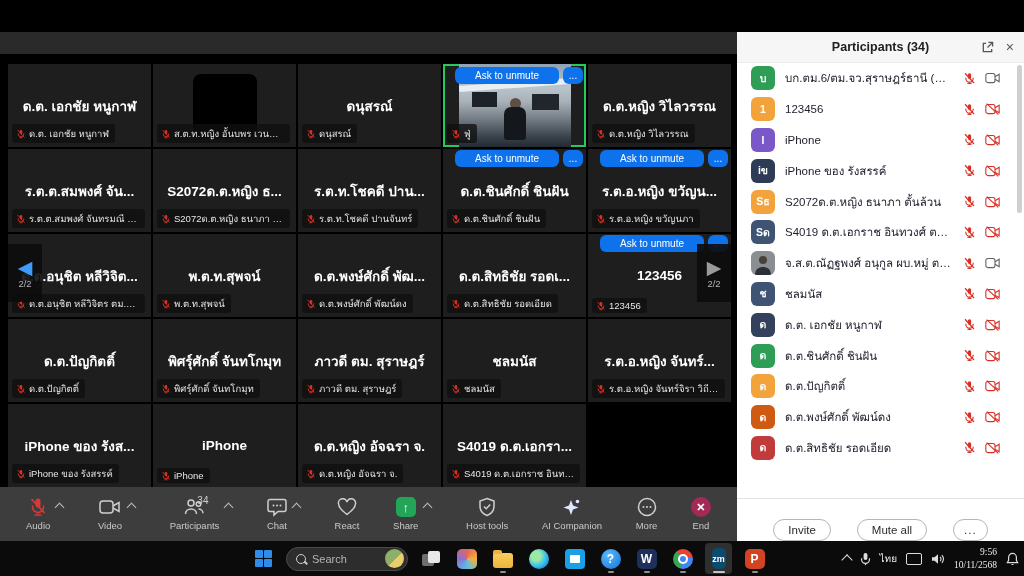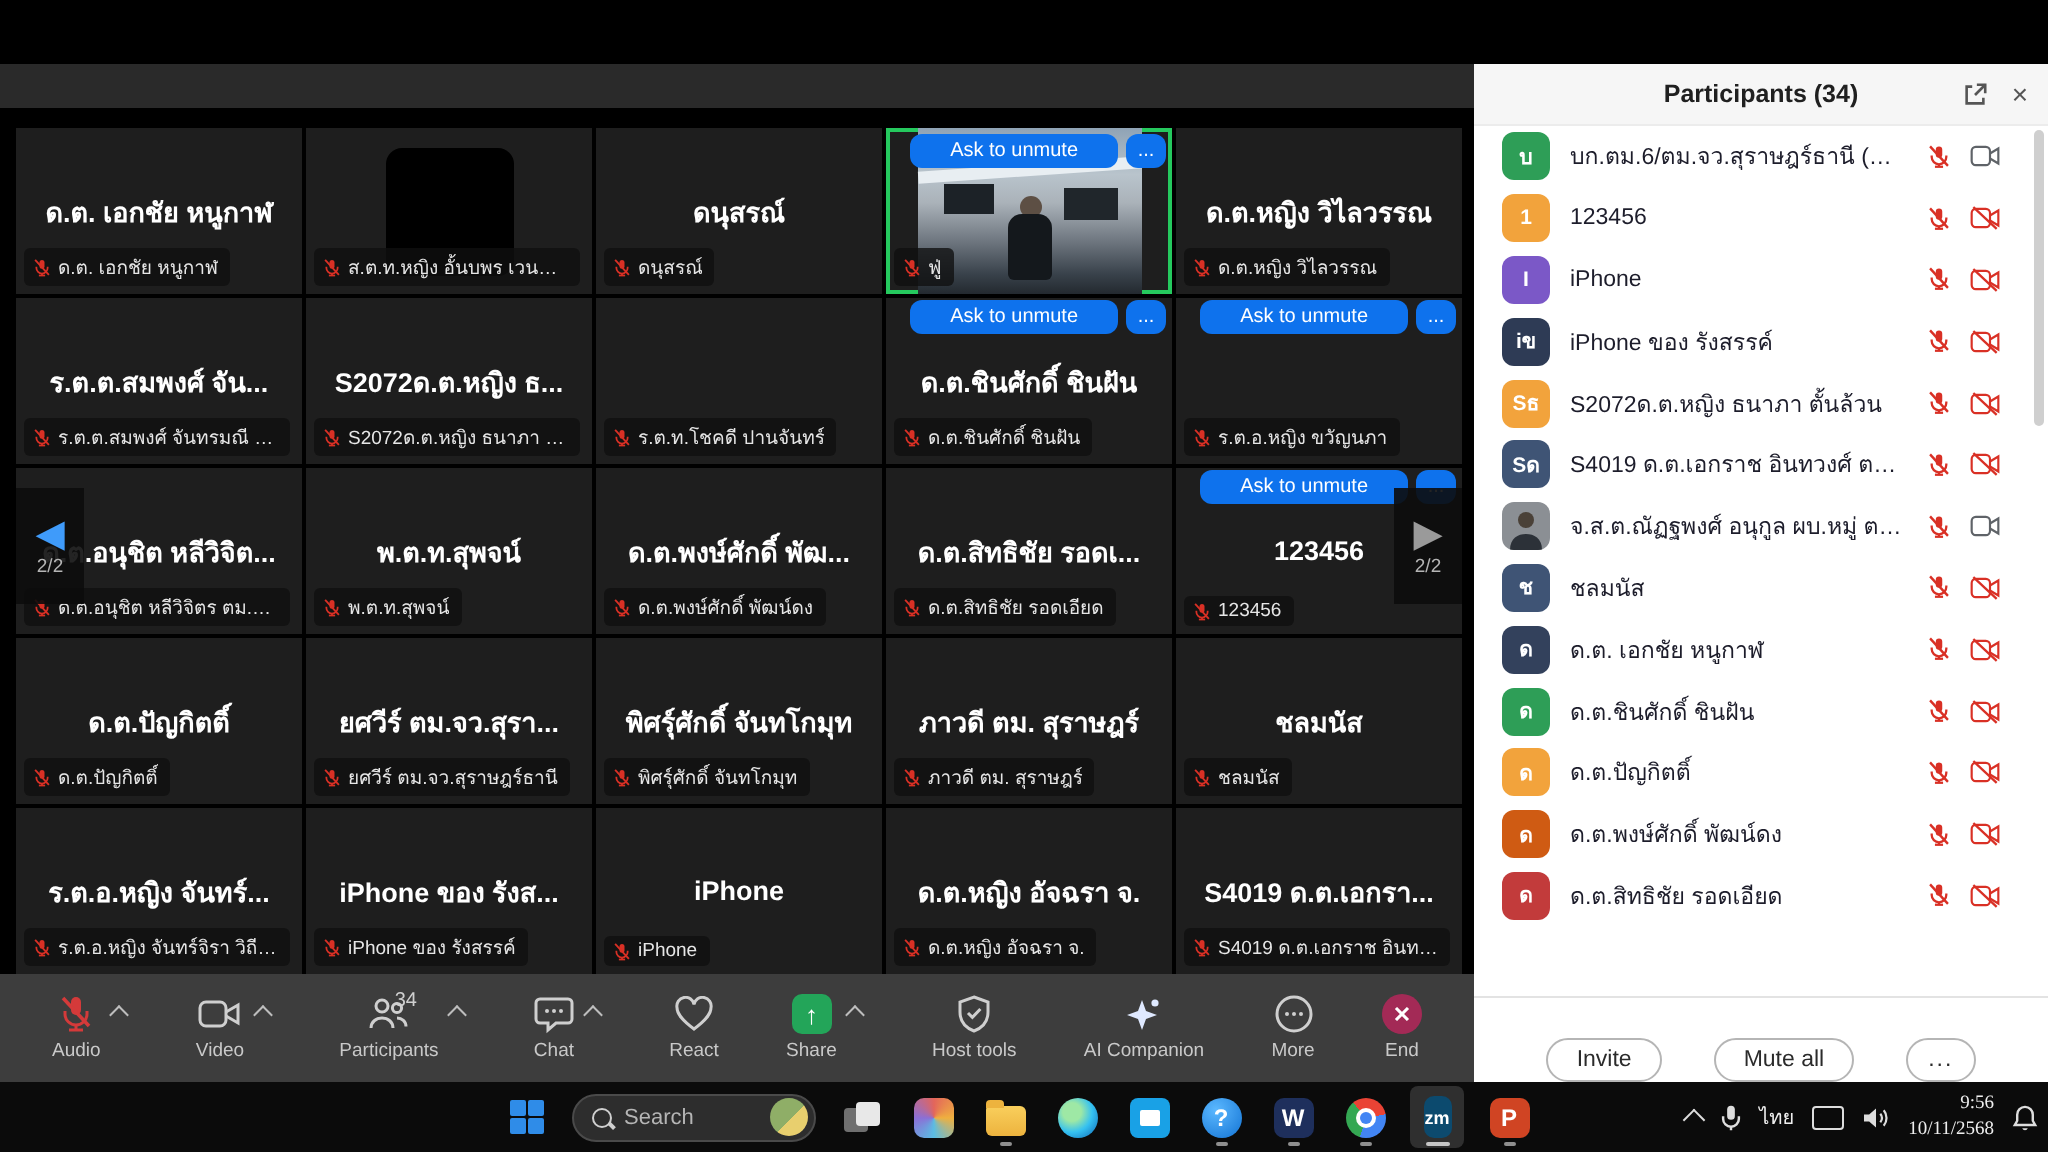--- a/index.html
+++ b/index.html
@@ -288,20 +288,21 @@
                   <path d="M8 12.5V14"></path>
                   <path d="M5.5 14h5"></path>
                 </g>
                 <path d="M2.5 1.5 L13.5 13.5" stroke="#d93025" stroke-width="1.5"></path>
               </svg>
             </span>
             <span class="txt">S2072ด.ต.หญิง ธนาภา ตั้นล้วน</span>
           </div>
         </div>
         <div class="tile">
+          <div class="center-name">ร.ต.ท.โชคดี ปาน...</div>
           <div class="name-label">
             <span>
               <svg width="10" height="10" viewBox="0 0 16 16">
                 <g fill="none" stroke="#d93025" stroke-width="1.4">
                   <rect x="6" y="1.5" width="4" height="7" rx="2" fill="#d93025" stroke="none"></rect>
                   <path d="M3.5 7v1a4.5 4.5 0 0 0 9 0V7"></path>
                   <path d="M8 12.5V14"></path>
                   <path d="M5.5 14h5"></path>
                 </g>
                 <path d="M2.5 1.5 L13.5 13.5" stroke="#d93025" stroke-width="1.5"></path>
@@ -325,20 +326,21 @@
                   <path d="M8 12.5V14"></path>
                   <path d="M5.5 14h5"></path>
                 </g>
                 <path d="M2.5 1.5 L13.5 13.5" stroke="#d93025" stroke-width="1.5"></path>
               </svg>
             </span>
             <span class="txt">ด.ต.ชินศักดิ์ ชินฝัน</span>
           </div>
         </div>
         <div class="tile">
+          <div class="center-name">ร.ต.อ.หญิง ขวัญน...</div>
           <div class="ask-wrap">
             <span class="ask-btn">Ask to unmute</span>
             <span class="dots-btn">...</span>
           </div>
           <div class="name-label">
             <span>
               <svg width="10" height="10" viewBox="0 0 16 16">
                 <g fill="none" stroke="#d93025" stroke-width="1.4">
                   <rect x="6" y="1.5" width="4" height="7" rx="2" fill="#d93025" stroke="none"></rect>
                   <path d="M3.5 7v1a4.5 4.5 0 0 0 9 0V7"></path>
@@ -448,37 +450,20 @@
                 <g fill="none" stroke="#d93025" stroke-width="1.4">
                   <rect x="6" y="1.5" width="4" height="7" rx="2" fill="#d93025" stroke="none"></rect>
                   <path d="M3.5 7v1a4.5 4.5 0 0 0 9 0V7"></path>
                   <path d="M8 12.5V14"></path>
                   <path d="M5.5 14h5"></path>
                 </g>
                 <path d="M2.5 1.5 L13.5 13.5" stroke="#d93025" stroke-width="1.5"></path>
               </svg>
             </span>
             <span class="txt">ด.ต.ปัญกิตติ์</span>
-          </div>
-        </div>
-        <div class="tile">
-          <div class="center-name">ยศวีร์ ตม.จว.สุรา...</div>
-          <div class="name-label">
-            <span>
-              <svg width="10" height="10" viewBox="0 0 16 16">
-                <g fill="none" stroke="#d93025" stroke-width="1.4">
-                  <rect x="6" y="1.5" width="4" height="7" rx="2" fill="#d93025" stroke="none"></rect>
-                  <path d="M3.5 7v1a4.5 4.5 0 0 0 9 0V7"></path>
-                  <path d="M8 12.5V14"></path>
-                  <path d="M5.5 14h5"></path>
-                </g>
-                <path d="M2.5 1.5 L13.5 13.5" stroke="#d93025" stroke-width="1.5"></path>
-              </svg>
-            </span>
-            <span class="txt">ยศวีร์ ตม.จว.สุราษฎร์ธานี</span>
           </div>
         </div>
         <div class="tile">
           <div class="center-name">พิศรุ์ศักดิ์ จันทโกมุท</div>
           <div class="name-label">
             <span>
               <svg width="10" height="10" viewBox="0 0 16 16">
                 <g fill="none" stroke="#d93025" stroke-width="1.4">
                   <rect x="6" y="1.5" width="4" height="7" rx="2" fill="#d93025" stroke="none"></rect>
                   <path d="M3.5 7v1a4.5 4.5 0 0 0 9 0V7"></path>

